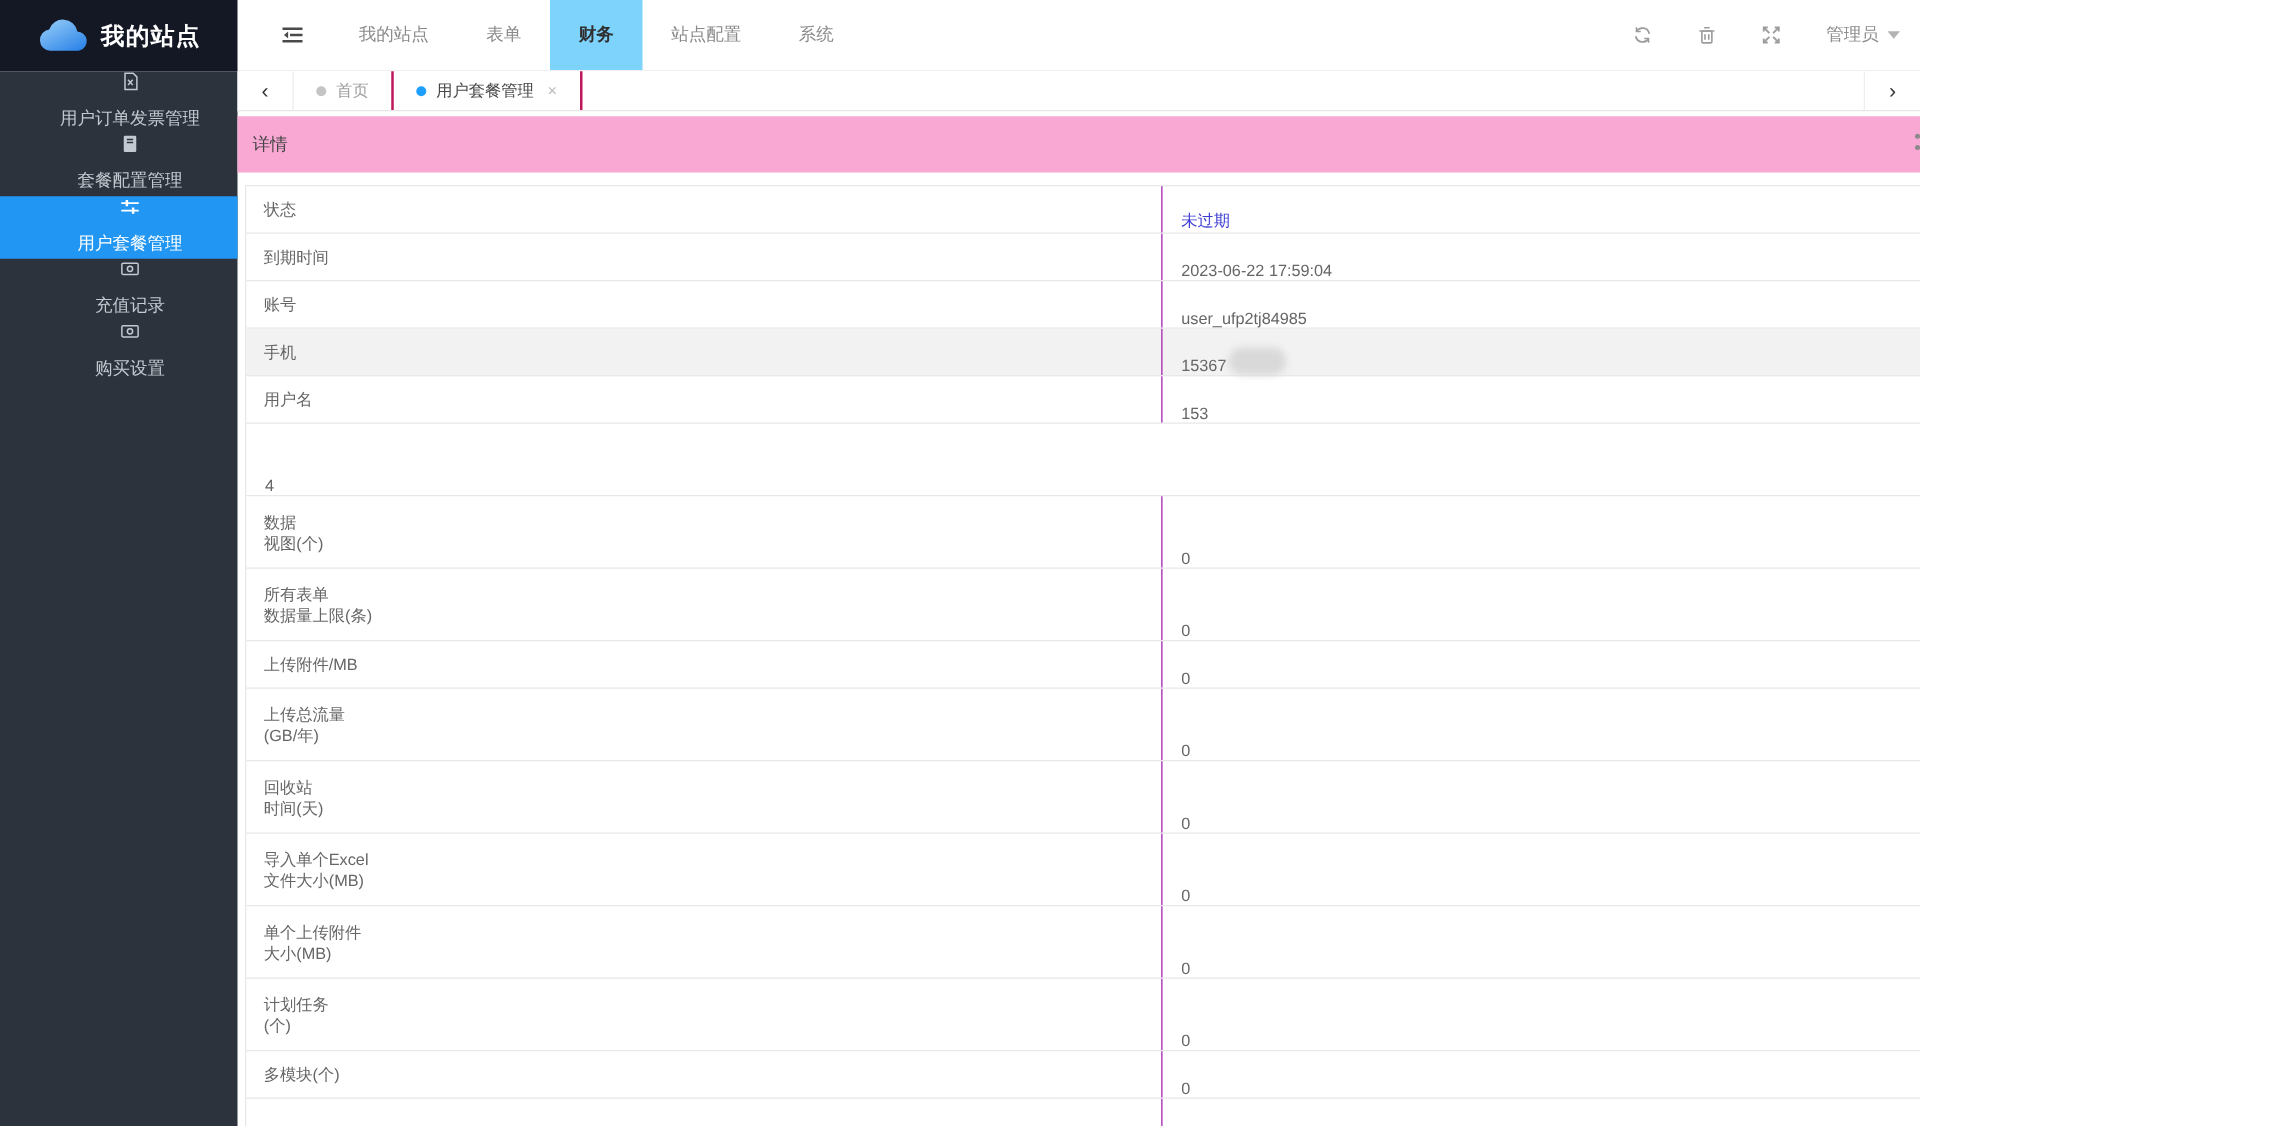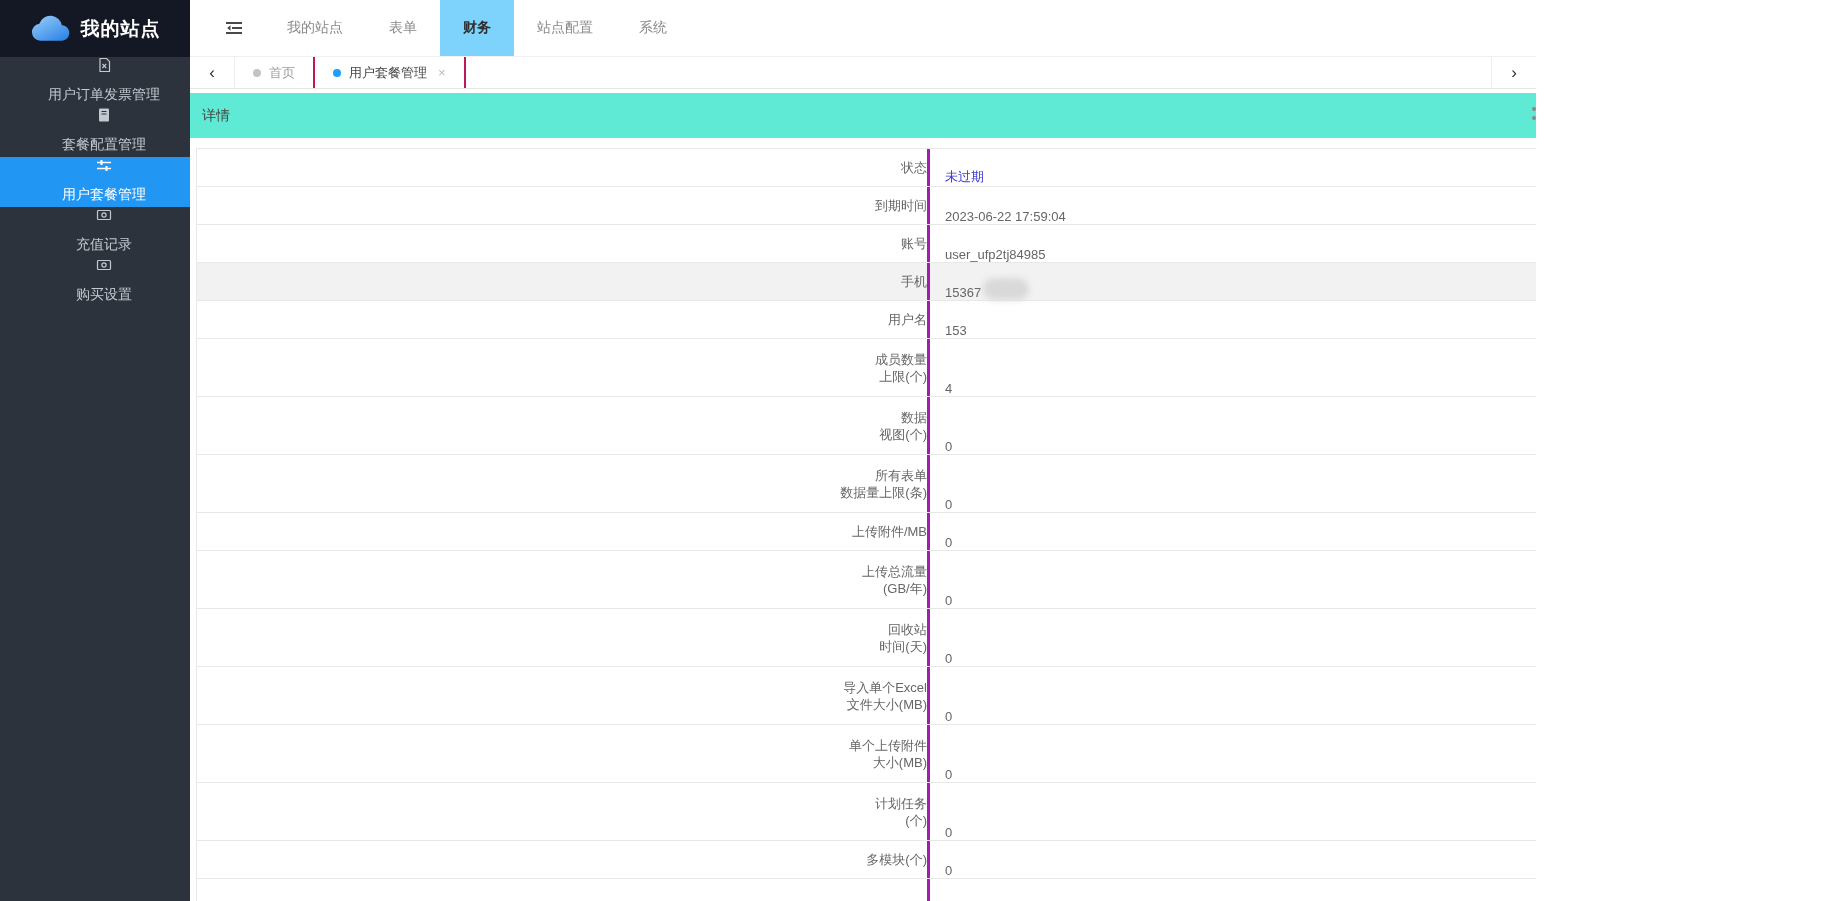--- a/index.html
+++ b/index.html
@@ -45,35 +45,35 @@
   .tab-arrow.right { margin-left:auto; border-left:1px solid #eee; }
   .tab { display:flex; align-items:center; gap:8px; padding:0 18px;
     border-right:2px solid #be185d; font-size:13px; color:#9e9e9e; cursor:pointer; }
   .tab.active { color:#474747; }
   .tab .dot { width:8px; height:8px; border-radius:50%; background:#c4c4c4; flex:none; }
   .tab.active .dot { background:#1e9fff; }
   .tab-close { color:#bbb; font-size:13px; margin-left:3px; }
 
   
   .panel-header { position:absolute; top:93px; left:190px; right:0; height:45px;
-    background:#5eead4; display:flex; align-items:center; padding-left:12px;
+    background:#f9a8d4; display:flex; align-items:center; padding-left:12px;
     font-size:14px; color:#454545; }
   .edge-dots { position:absolute; right:-2px; top:14px; width:6px; }
   .edge-dots i { display:block; width:4px; height:4px; border-radius:50%;
     background:#8a8a8a; margin-bottom:5px; }
 
   
   .detail-table { position:absolute; top:148px; left:196px; right:0;
     border-top:1px solid #e8e8e8; border-left:1px solid #e8e8e8; background:#fff; }
   .trow { display:flex; border-bottom:1px solid #e8e8e8; min-height:38px; }
   .trow.tall { min-height:58px; }
   .trow.shaded { background:#f2f2f2; }
   .trow.cut { min-height:40px; border-bottom:none; }
-  .cell.label { width:733px; border-right:3px solid #a21caf; display:flex;
-    flex-direction:column; justify-content:center; padding-left:14px; flex:none;text-align:right; }
+  .cell.label { width:733px; border-right:1px solid #a21caf; display:flex;
+    flex-direction:column; justify-content:center; padding-left:14px; flex:none; }
   .lline { font-size:13px; color:#666; line-height:17px; }
   .cell.value { flex:1; display:flex; align-items:flex-end; padding-left:15px; }
   .val { font-size:13px; color:#666; }
   .val.link { color:#3c3cd2; cursor:pointer; }
   .blur-pill { display:inline-block; width:46px; height:22px; background:#d9d9d9;
     border-radius:11px; filter:blur(3px); margin-left:2px; vertical-align:middle; }
   svg { display:block; }
 </style>
 </head>
 <body>
@@ -102,20 +102,47 @@
             <path d="M5.5 5.2 2.2 8l3.3 2.8z" fill="currentColor" stroke="none"></path>
           </svg>
         </span>
 
     <span class="nav-item">我的站点</span>
         <span class="nav-item">表单</span>
         <span class="nav-item active">财务</span>
         <span class="nav-item">站点配置</span>
         <span class="nav-item">系统</span>
       </div>
+    <div class="header-right">
+
+      <span class="top-icon">
+          <svg width="16" height="16" viewBox="0 0 16 16" fill="none" stroke="currentColor" stroke-width="1.4">
+            <path d="M13.4 7a5.6 5.6 0 0 0-10.2-2"></path>
+            <path d="M2.6 9a5.6 5.6 0 0 0 10.2 2"></path>
+            <path d="M3.2 1.8v3.4h3.4" stroke-width="1.3"></path>
+            <path d="M12.8 14.2v-3.4H9.4" stroke-width="1.3"></path>
+          </svg>
+        </span>
+        <span class="top-icon">
+          <svg width="15" height="16" viewBox="0 0 15 16" fill="none" stroke="currentColor" stroke-width="1.3">
+            <rect x="3.5" y="4.8" width="8" height="9.5" rx="1"></rect>
+            <path d="M1.5 4.8h12M5.3 2.2h4.4M6 7.3v4.5M9 7.3v4.5"></path>
+          </svg>
+        </span>
+        <span class="top-icon">
+          <svg width="16" height="16" viewBox="0 0 16 16" fill="none" stroke="currentColor" stroke-width="1.5">
+            <path d="M6.5 6.5 2 2M9.5 6.5 14 2M6.5 9.5 2 14M9.5 9.5 14 14"></path>
+            <path d="M2 5.2V2h3.2M10.8 2H14v3.2M2 10.8V14h3.2M10.8 14H14v-3.2"></path>
+          </svg>
+        </span>
+        <span class="user-menu">
+        <span>管理员</span>
+        <i class="caret-down"></i>
+      </span>
+    </div>
   </div>
 
   <div class="sidebar">
 
   <div class="side-item">
         <span class="side-icon">
           <svg width="15" height="16" viewBox="0 0 15 16" fill="none" stroke="currentColor" stroke-width="1.2">
             <path d="M3 1.5h6.5l3 3V14.5H3z"></path>
             <path d="M5.4 6.8 9.2 11M9.2 6.8 5.4 11"></path>
           </svg>
@@ -224,24 +251,20 @@
       </div>
       <div class="trow">
         <div class="cell label">
           <div class="lline">用户名</div>
         </div>
         <div class="cell value">
           <span class="val">153</span>
         </div>
       </div>
       <div class="trow tall">
-        <div class="cell label">
-          <div class="lline">成员数量</div>
-          <div class="lline">上限(个)</div>
-        </div>
         <div class="cell value">
           <span class="val">4</span>
         </div>
       </div>
       <div class="trow tall">
         <div class="cell label">
           <div class="lline">数据</div>
           <div class="lline">视图(个)</div>
         </div>
         <div class="cell value">

